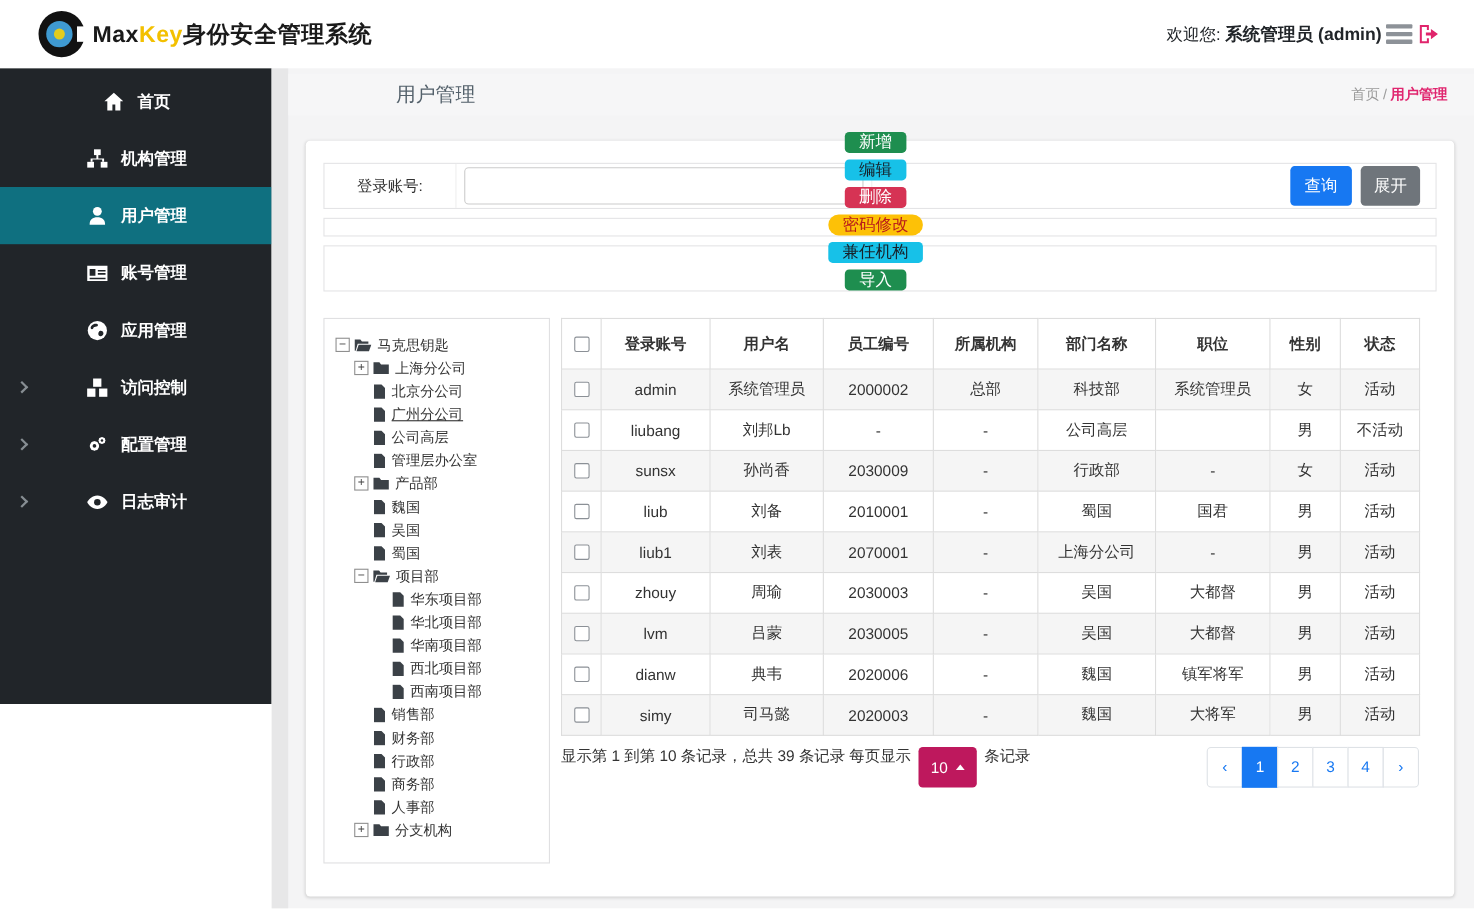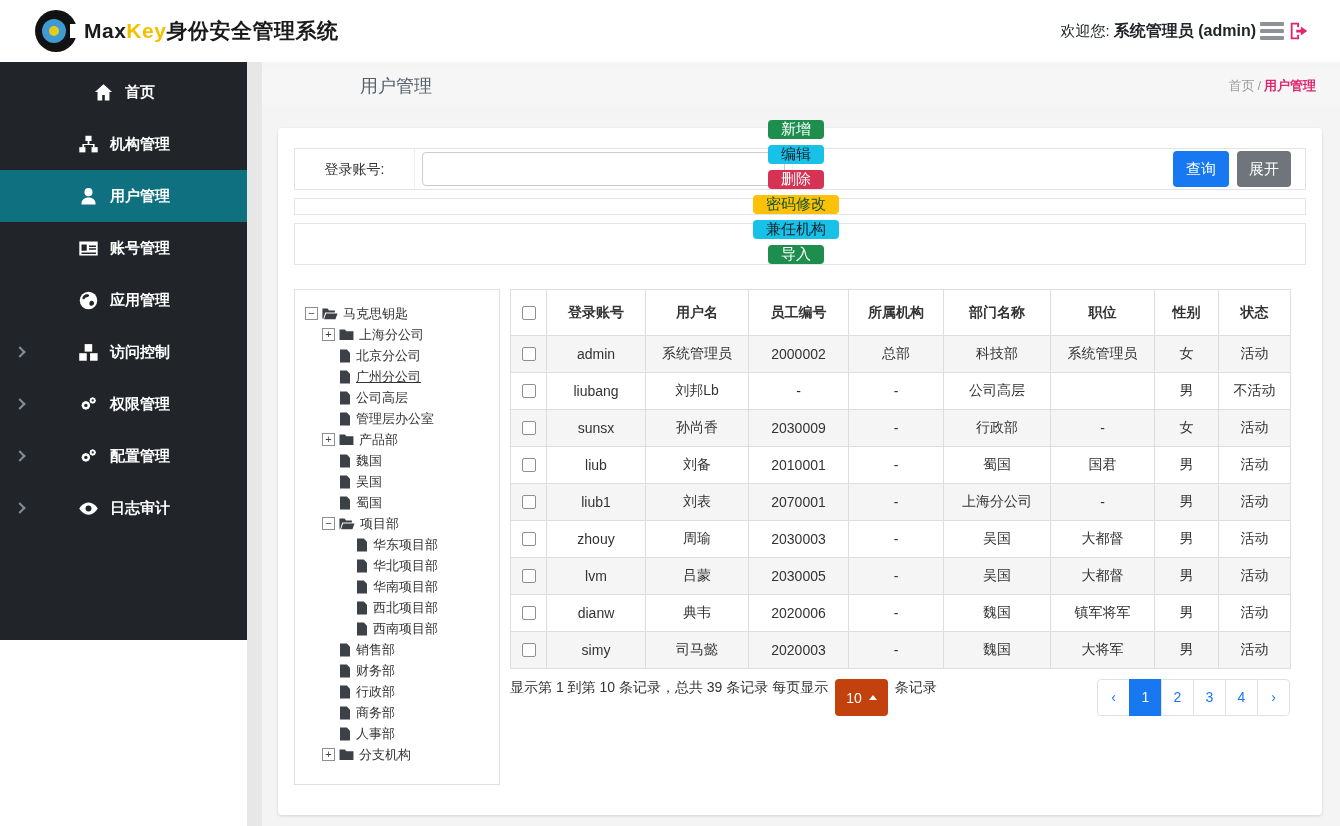--- a/index.html
+++ b/index.html
@@ -52,21 +52,21 @@
   .btn-expand { background:#6f757b; color:#fff; width:54px; height:36px; }
 
   .empty-row { margin-top:8px; height:17px; border:1px solid #e4e4e6; }
 
   
   .toolbar-row { margin-top:8px; height:42px; border:1px solid #e4e4e6; display:flex; align-items:center; justify-content:flex-end; gap:6px; padding-right:8px;flex-direction:column; }
   .tbtn { height:36px; padding:0 13px; border:none; border-radius:4px; font-size:15px; cursor:pointer; font-family:inherit; }
   .tbtn.green { background:var(--green); color:#fff; }
   .tbtn.cyan { background:var(--cyan); color:#17222b; }
   .tbtn.red { background:var(--red); color:#fff; }
-  .tbtn.yellow { background:var(--yellow); color:#14532d; }
+  .tbtn.yellow { background:var(--yellow); color:#b91c1c;border-radius:15px; }
 
   
   .content-row { margin-top:24px; display:flex; gap:10px; }
   .tree-panel { width:206px; height:496px; border:1px solid #e0e0e2; padding:13px 8px; overflow:hidden; }
   .tree-node { display:flex; align-items:center; height:21px; font-size:13px; color:#333; cursor:pointer; white-space:nowrap; }
   .tree-node .box { width:13px; height:13px; border:1px solid #8f8f8f; background:#fff; font-size:11px; line-height:10px; text-align:center; color:#444; margin-right:4px; flex:0 0 13px; cursor:pointer; }
   .tree-node .ticon { margin-right:5px; color:#3b4147; display:flex; align-items:center; }
   .tree-node .ticon svg { fill:currentColor; }
 
   .table-wrap { flex:1; }
@@ -76,21 +76,21 @@
   .users td { height:37px; font-weight:normal; }
   .users tbody tr:nth-child(odd) { background:#f5f5f5; }
   .users th:nth-child(1){width:36px}.users th:nth-child(2){width:99px}.users th:nth-child(3){width:103px}
   .users th:nth-child(4){width:100px}.users th:nth-child(5){width:95px}.users th:nth-child(6){width:107px}
   .users th:nth-child(7){width:104px}.users th:nth-child(8){width:64px}.users th:nth-child(9){width:72px}
   .cb { width:14px; height:14px; border:1.5px solid #8b9096; border-radius:2px; background:#fff; margin:0 auto; cursor:pointer; }
 
   
   .foot-row { width:780px; margin-top:10px; display:flex; align-items:center; }
   .summary { font-size:14px; color:#333; display:flex; align-items:flex-start; }
-  .pagesize-btn { display:inline-flex; align-items:center; gap:7px; background:#c2410c; color:#fff; height:37px; padding:0 11px; border:none; border-radius:4px; margin:0 7px; font-size:14px; cursor:pointer; font-family:inherit; }
+  .pagesize-btn { display:inline-flex; align-items:center; gap:7px; background:#be185d; color:#fff; height:37px; padding:0 11px; border:none; border-radius:4px; margin:0 7px; font-size:14px; cursor:pointer; font-family:inherit; }
   .caret-up { width:0; height:0; border-left:4px solid transparent; border-right:4px solid transparent; border-bottom:5px solid #fff; }
   .pager { margin-left:auto; display:flex; }
   .page-btn { min-width:33px; height:37px; line-height:35px; border:1px solid #dee2e6; background:#fff; color:var(--blue); font-size:14px; text-align:center; margin-left:-1px; cursor:pointer; font-family:inherit; padding:0 10px; }
   .page-btn:first-child { border-radius:4px 0 0 4px; margin-left:0; }
   .page-btn:last-child { border-radius:0 4px 4px 0; }
   .page-btn.active { background:var(--blue); border-color:var(--blue); color:#fff; }
 </style>
 </head>
 <body>
 
@@ -186,40 +186,20 @@
             <circle cx="9" cy="13" r="1.9" fill="#212529"></circle>
           </g>
           <g>
             <rect x="14.2" y="4.8" width="5.2" height="5.2"></rect>
             <rect x="14.2" y="4.8" width="5.2" height="5.2" transform="rotate(45 16.8 7.4)"></rect>
             <circle cx="16.8" cy="7.4" r="3.4"></circle>
             <circle cx="16.8" cy="7.4" r="1.3" fill="#212529"></circle>
           </g>
         </svg>
       </span>
-      <span class="side-label">权限管理</span>
-    </div>
-    <div class="side-item">
-      <span class="chev"></span>
-      <span class="side-icon">
-        <svg viewBox="0 0 24 24">
-          <g>
-            <rect x="5.5" y="9.5" width="7" height="7"></rect>
-            <rect x="5.5" y="9.5" width="7" height="7" transform="rotate(45 9 13)"></rect>
-            <circle cx="9" cy="13" r="4.8"></circle>
-            <circle cx="9" cy="13" r="1.9" fill="#212529"></circle>
-          </g>
-          <g>
-            <rect x="14.2" y="4.8" width="5.2" height="5.2"></rect>
-            <rect x="14.2" y="4.8" width="5.2" height="5.2" transform="rotate(45 16.8 7.4)"></rect>
-            <circle cx="16.8" cy="7.4" r="3.4"></circle>
-            <circle cx="16.8" cy="7.4" r="1.3" fill="#212529"></circle>
-          </g>
-        </svg>
-      </span>
       <span class="side-label">配置管理</span>
     </div>
     <div class="side-item">
       <span class="chev"></span>
       <span class="side-icon">
         <svg viewBox="0 0 24 24">
           <path d="M12 5C6.5 5 2.6 9.6 1.5 12c1.1 2.4 5 7 10.5 7s9.4-4.6 10.5-7C21.4 9.6 17.5 5 12 5z"></path>
           <circle cx="12" cy="12" r="3.4" fill="#212529"></circle>
         </svg>
       </span>

